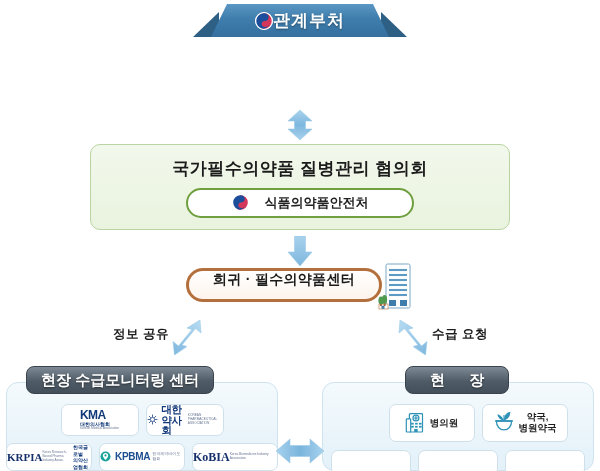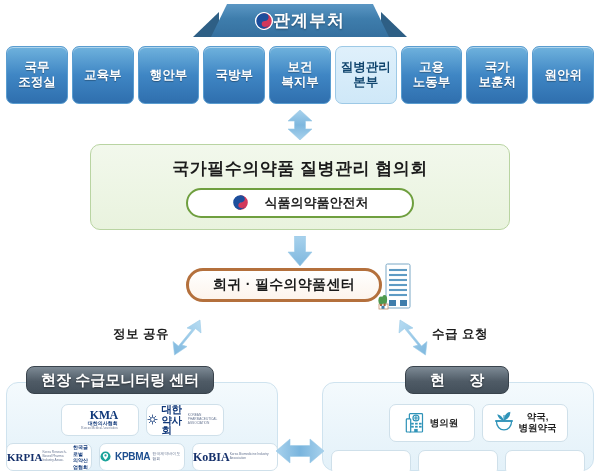--- a/index.html
+++ b/index.html
@@ -178,21 +178,21 @@
   .center-box {
     position: absolute;
     left: 186px;
     top: 268px;
     width: 196px;
     height: 34px;
     border-radius: 17px;
     border: 3px solid #b4703c;
     background: linear-gradient(180deg, #ffffff 0%, #fdf4ec 100%);
     display: flex;
-    align-items: center;
+    align-items: flex-start;
     justify-content: center;
   }
   .center-box-label {
     font-size: 14px;
     font-weight: bold;
     color: #1a1a1a;
     letter-spacing: .3px;
   }
   .center-building {
     position: absolute;
@@ -292,21 +292,21 @@
     font-size: 9.5px;
     font-weight: bold;
     color: #1c1c1c;
     line-height: 1.15;
     white-space: pre-line;
     text-align: center;
   }
 
   .icon-teal { color: #2f93b8; }
 
-  .kma-mark { display:flex; flex-direction:column; align-items:flex-end;font-family:Liberation Serif, serif; }
+  .kma-mark { display:flex; flex-direction:column; align-items:flex-start; }
   .kma-top { font-size: 12px; font-weight: bold; color:#11397a; letter-spacing:-.5px; line-height:1; }
   .kma-mid { font-size: 5px; color:#11397a; font-weight:bold; line-height:1.3; }
   .kma-bot { font-size: 3.2px; color:#6a7894; line-height:1.2; }
 </style>
 </head>
 <body>
 
 <div id="diagram">
 
   <div class="ribbon-wrap">
@@ -317,36 +317,20 @@
         <svg viewBox="0 0 36 36" width="18" height="18" aria-hidden="true">
           <circle cx="18" cy="18" r="18" fill="#ffffff"></circle>
           <path d="M18 2.5a15.5 15.5 0 0 1 0 31c-5.6 0-9.2-3.4-9.2-7.8 0-4.3 3.4-7.7 7.7-7.7 3.6 0 6.1-2.5 6.1-5.9 0-3.5-2.8-6-6.4-6-4 0-7.1 2.1-8.9 5.2A15.5 15.5 0 0 1 18 2.5z" fill="#d3385b"></path>
           <path d="M18 33.5a15.5 15.5 0 0 1 0-31c5.6 0 9.2 3.4 9.2 7.8 0 4.3-3.4 7.7-7.7 7.7-3.6 0-6.1 2.5-6.1 5.9 0 3.5 2.8 6 6.4 6 4 0 7.1-2.1 8.9-5.2A15.5 15.5 0 0 1 18 33.5z" fill="#1d4e9c"></path>
         </svg>
       </span>
       <span class="ribbon-label">관계부처</span>
     </div>
   </div>
 
-  <div class="ministry-row">
-    <div class="ministry-box">국무
-조정실</div>
-    <div class="ministry-box">교육부</div>
-    <div class="ministry-box">행안부</div>
-    <div class="ministry-box">국방부</div>
-    <div class="ministry-box">보건
-복지부</div>
-    <div class="ministry-box highlight">질병관리
-본부</div>
-    <div class="ministry-box">고용
-노동부</div>
-    <div class="ministry-box">국가
-보훈처</div>
-    <div class="ministry-box">원안위</div>
-  </div>
 
   <div class="arrow-v" style="left:287px; top:110px;">
     <svg viewBox="0 0 26 30" width="26" height="30">
       <defs>
         <linearGradient id="gv1" x1="0" y1="0" x2="0" y2="1">
           <stop offset="0%" stop-color="#a8d2ed"></stop>
           <stop offset="50%" stop-color="#7eb7de"></stop>
           <stop offset="100%" stop-color="#a8d2ed"></stop>
         </linearGradient>
       </defs>

